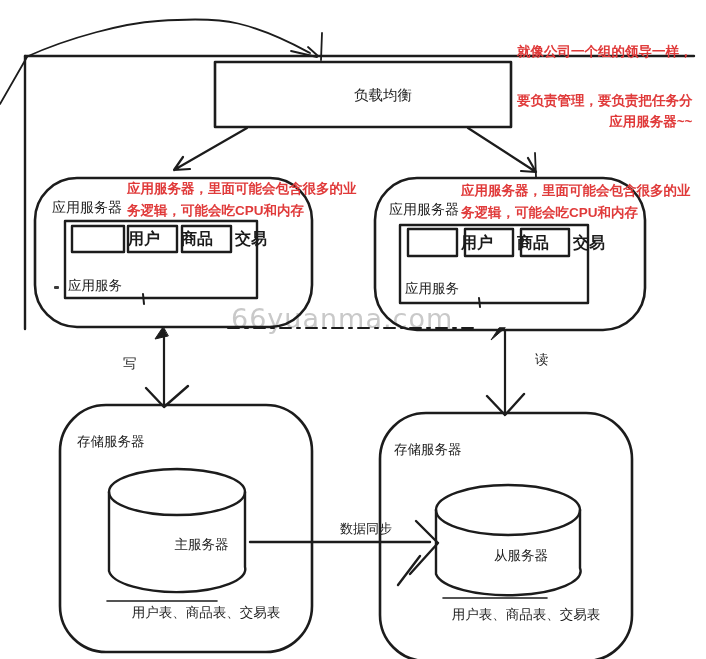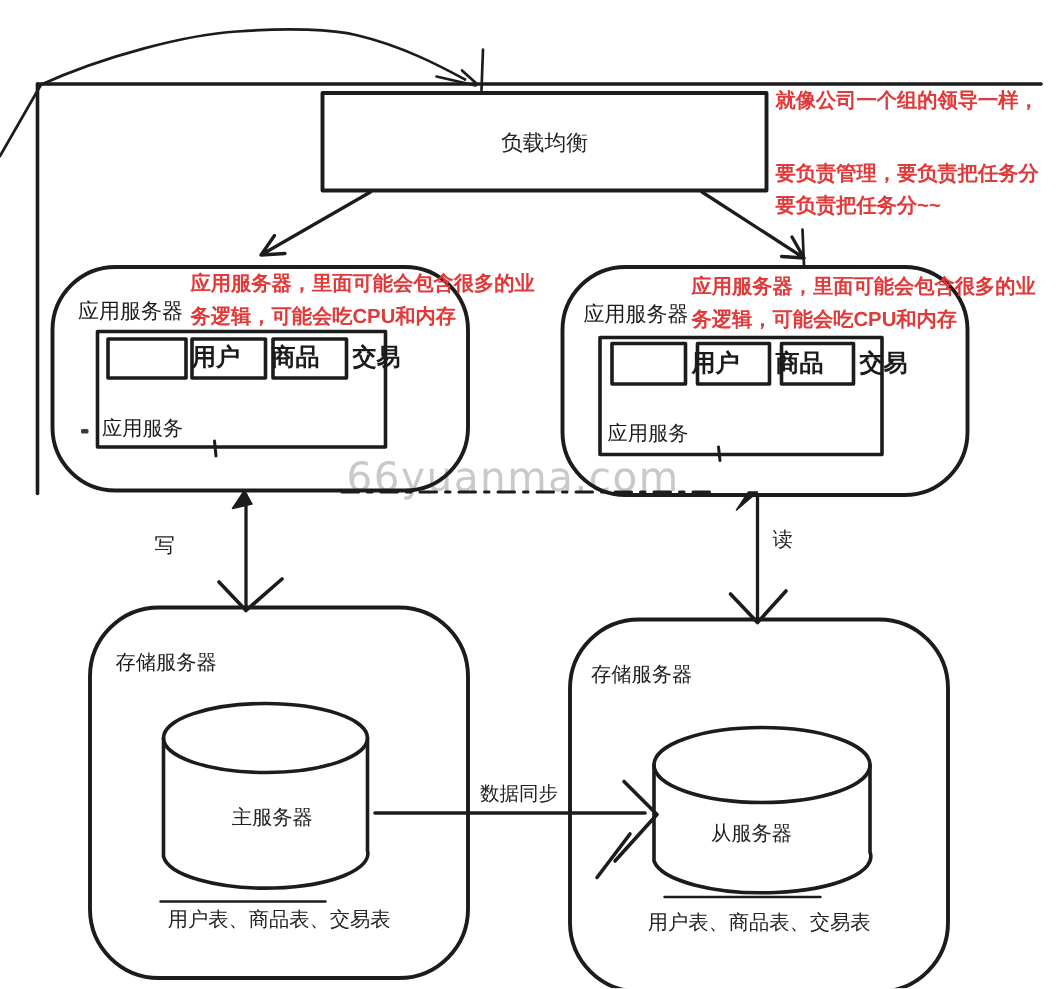--- a/index.html
+++ b/index.html
@@ -13,21 +13,21 @@
     font-family:"DejaVu Sans","Liberation Sans",sans-serif;
   }
   svg.strokes{position:absolute;left:0;top:0;z-index:1;}
   .txt{position:absolute;z-index:2;white-space:nowrap;}
   .red{color:#e03a3a;font-size:13.5px;font-weight:600;}
   .title{font-size:14px;font-weight:400;color:#1b1b1b;}
   .module{
     position:absolute;z-index:2;text-align:right;
     font-size:16px;font-weight:700;color:#1b1b1b;padding-left:36px;
   }
-  .plain{font-size:13.5px;color:#222;}
+  .plain{font-size:13.5px;color:#222;padding-left:20px;}
   .center{text-align:center;}
   .bold{font-weight:400;}
   .bullet{position:absolute;z-index:2;width:5px;height:3px;background:#3a3a3a;border-radius:1px;}
 </style>
 </head>
 <body>
 
 <div class="canvas">
 
   <div class="watermark">66yuanma.com</div>
@@ -91,24 +91,24 @@
       <path d="M250,542 H430" stroke-width="2.4"></path>
       <path d="M416,521 L438,543 M438,543 L410,574 M420,556 L398,585" stroke-width="2.4"></path>
 
       <path d="M107,601 H217" stroke-width="1.6"></path>
       <path d="M443,598 H547" stroke-width="1.6"></path>
     </g>
   </svg>
 
   <div class="txt plain center" style="left:215px;top:86px;width:296px;font-size:14.5px;">负载均衡</div>
 
-  <div class="txt" style="left:517px;top:56px;">
+  <div class="txt" style="left:517px;top:41px;text-align:right;">
     <div class="red" style="line-height:21px;">就像公司一个组的领导一样，</div>
     <div class="red" style="line-height:21px;margin-top:28px;">要负责管理，要负责把任务分</div>
-    <div class="red" style="line-height:21px;">要负责把任务分~~</div>
+    <div class="red" style="line-height:21px;">应用服务器~~</div>
   </div>
 
   <div class="txt title" style="left:52px;top:199px;">应用服务器</div>
   <div class="txt red" style="left:127px;top:180px;">应用服务器，里面可能会包含很多的业</div>
   <div class="txt red" style="left:127px;top:202px;">务逻辑，可能会吃CPU和内存</div>
   <div class="module" style="left:72px;top:226px;width:52px;line-height:26px;">用户</div>
   <div class="module" style="left:128px;top:226px;width:49px;line-height:26px;">商品</div>
   <div class="module" style="left:182px;top:226px;width:49px;line-height:26px;">交易</div>
   <div class="bullet" style="left:54px;top:286px;"></div>
   <div class="txt title" style="left:68px;top:277px;font-size:13.5px;">应用服务</div>

